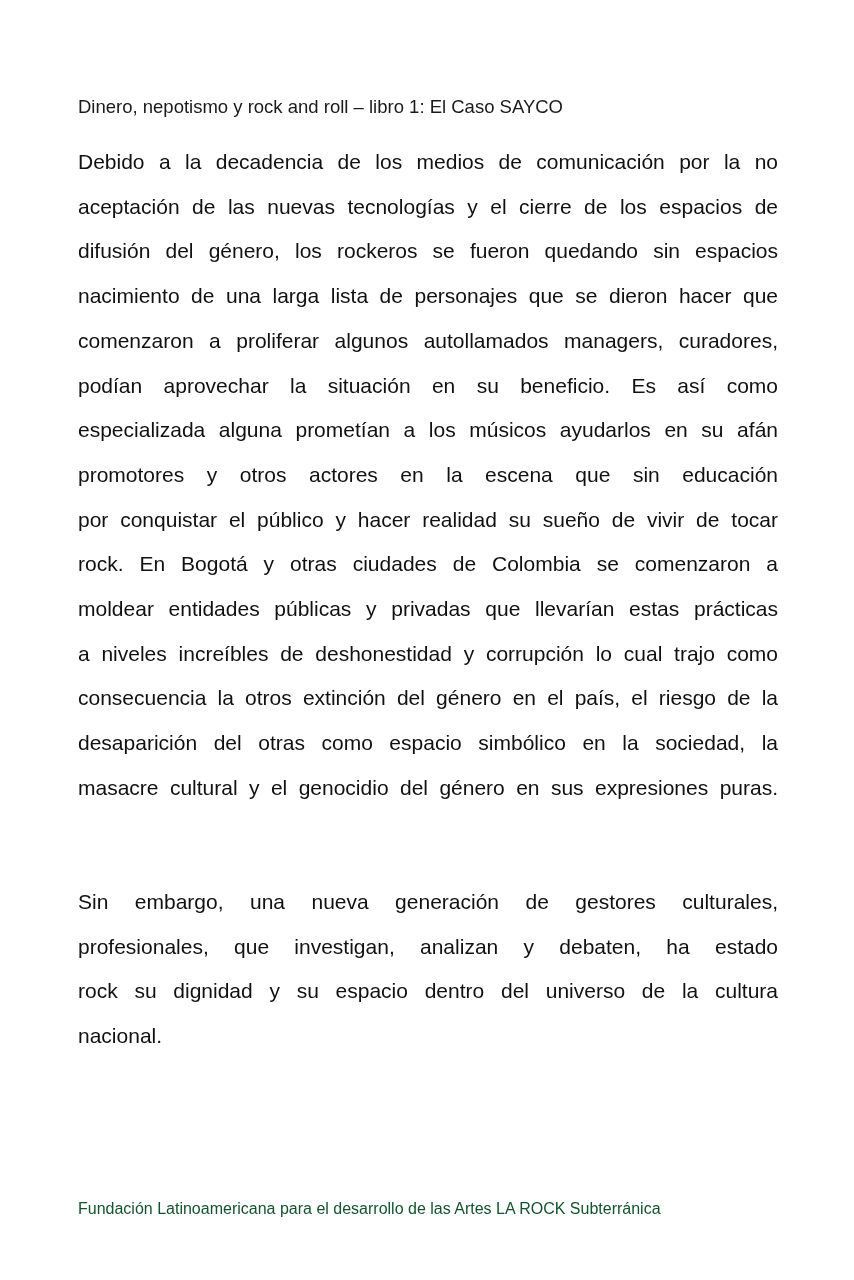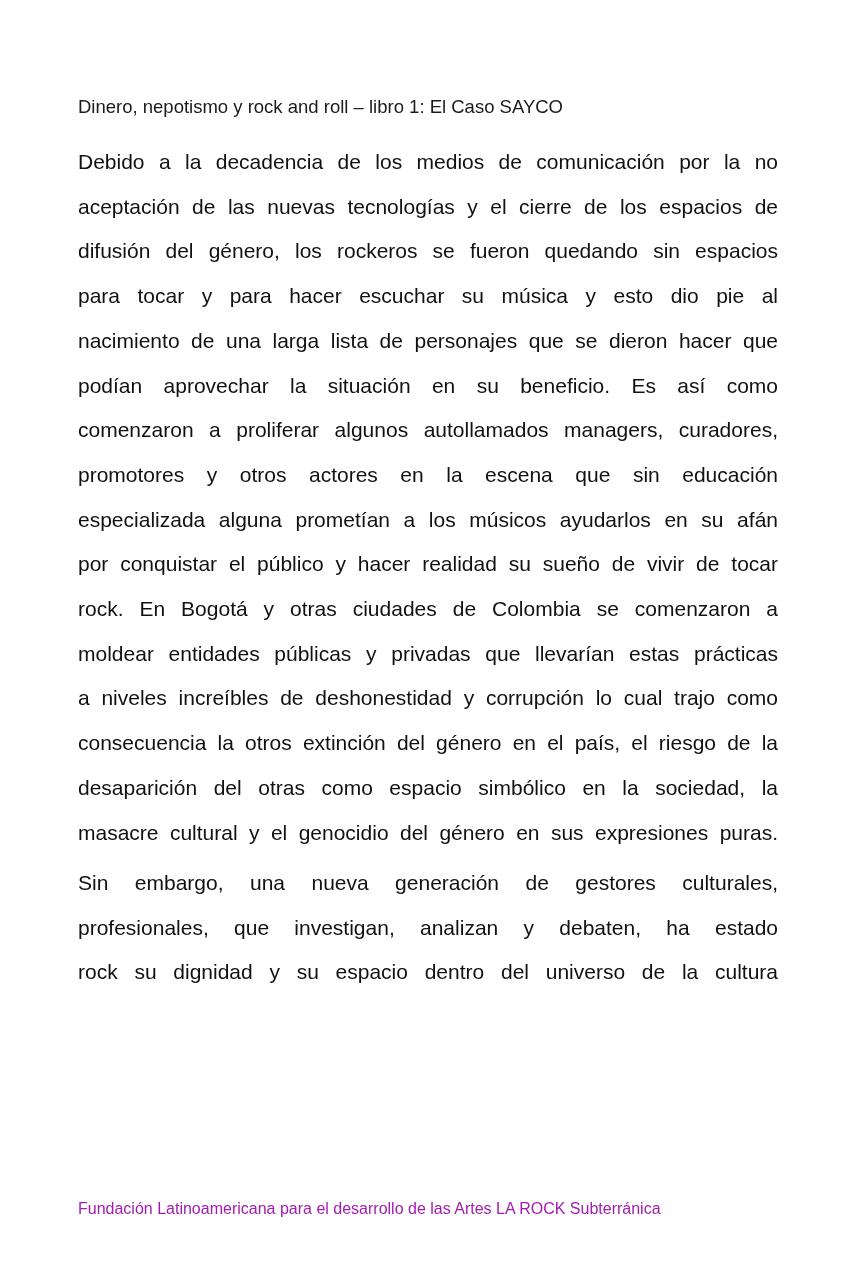--- a/index.html
+++ b/index.html
@@ -28,67 +28,67 @@
   .para {
     position: absolute;
     left: 78px;
     width: 700px;
     font-family: Liberation Sans, sans-serif;
     font-size: 21px;
     line-height: 44.7px;
     color: #111111;
   }
   .para-1 { top: 124px; }
-  .para-2 { top: 845px; }
+  .para-2 { top: 864px; }
   .line {
     text-align: justify;
     text-align-last: justify;
     white-space: normal;
   }
   .line.last {
     text-align-last: left;
   }
   .doc-footer {
     position: absolute;
     left: 78px;
     top: 1183px;
     width: 720px;
     font-family: "Liberation Sans", "DejaVu Sans", sans-serif;
     font-size: 16px;
     line-height: 20px;
-    color: #a21caf;
+    color: #14532d;
   }
 </style>
 </head>
 <body>
 
 <div class="page">
 
   <div class="doc-title">Dinero, nepotismo y rock and roll – libro 1: El Caso SAYCO</div>
 
   <div class="para para-1">
     <div class="line">Debido a la decadencia de los medios de comunicación por la no</div>
     <div class="line">aceptación de las nuevas tecnologías y el cierre de los espacios de</div>
     <div class="line">difusión del género, los rockeros se fueron quedando sin espacios</div>
-    <div class="line">para tocar y para hacer escuchar su música y esto dio pie al</div>
     <div class="line">nacimiento de una larga lista de personajes que se dieron hacer que</div>
+    <div class="line">comenzaron a proliferar algunos autollamados managers, curadores,</div>
     <div class="line">podían aprovechar la situación en su beneficio. Es así como</div>
-    <div class="line">comenzaron a proliferar algunos autollamados managers, curadores,</div>
+    <div class="line">especializada alguna prometían a los músicos ayudarlos en su afán</div>
     <div class="line">promotores y otros actores en la escena que sin educación</div>
-    <div class="line">especializada alguna prometían a los músicos ayudarlos en su afán</div>
     <div class="line">por conquistar el público y hacer realidad su sueño de vivir de tocar</div>
     <div class="line">rock. En Bogotá y otras ciudades de Colombia se comenzaron a</div>
     <div class="line">moldear entidades públicas y privadas que llevarían estas prácticas</div>
     <div class="line">a niveles increíbles de deshonestidad y corrupción lo cual trajo como</div>
     <div class="line">consecuencia la otros extinción del género en el país, el riesgo de la</div>
     <div class="line">desaparición del otras como espacio simbólico en la sociedad, la</div>
     <div class="line">masacre cultural y el genocidio del género en sus expresiones puras.</div>
   </div>
 
   <div class="para para-2">
     <div class="line">Sin embargo, una nueva generación de gestores culturales,</div>
     <div class="line">profesionales, que investigan, analizan y debaten, ha estado</div>
     <div class="line">rock su dignidad y su espacio dentro del universo de la cultura</div>
+    <div class="line last">nacional.</div>
   </div>
 
   <div class="doc-footer">Fundación Latinoamericana para el desarrollo de las Artes LA ROCK Subterránica</div>
 
 </div>
 
 </body></html>

